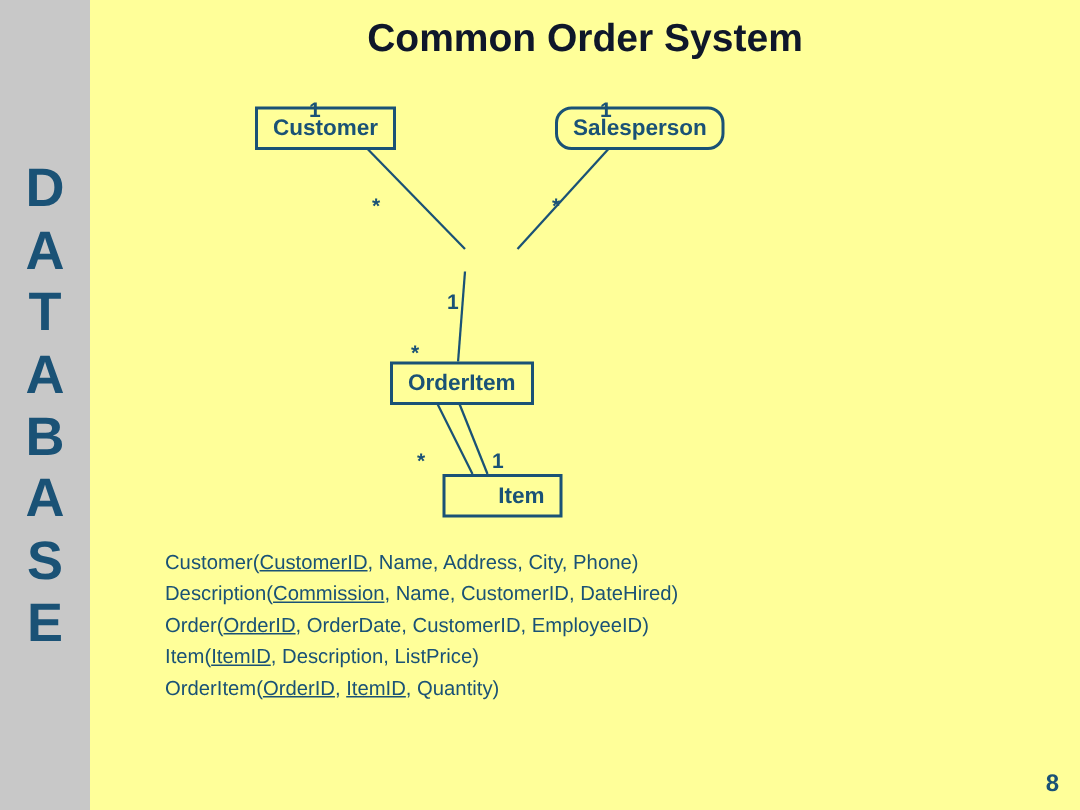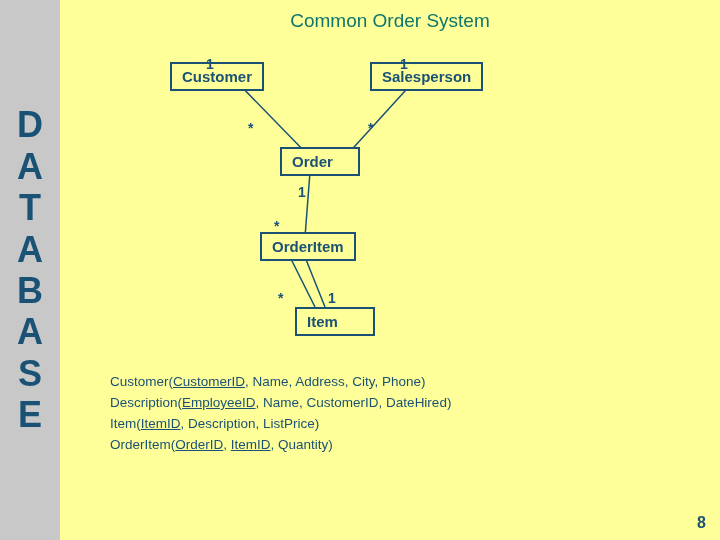--- a/index.html
+++ b/index.html
@@ -37,43 +37,43 @@
       background: #ffff99;
       padding: 10px 20px 10px 20px;
       position: relative;
       display: flex;
       flex-direction: column;
     }
 
     
     .title {
       text-align: center;
-      font-size: 19px;
-      font-weight: normal;
-      color: #0f766e;
+      font-size: 26px;
+      font-weight: bold;
+      color: #0f172a;
       margin-bottom: 10px;
     }
 
     
     .diagram {
       position: relative;
       width: 100%;
       height: 310px;
     }
 
     
     .entity-box {
       position: absolute;
       background: #ffff99;
       border: 2px solid #1a5276;
       padding: 4px 10px;
       font-size: 15px;
       font-weight: bold;
       color: #1a5276;
-      text-align: left;
+      text-align: right;
       min-width: 80px;
     }
 
     
     .label {
       position: absolute;
       font-size: 14px;
       font-weight: bold;
       color: #1a5276;
     }
@@ -82,21 +82,21 @@
     .diagram-svg {
       position: absolute;
       top: 0; left: 0;
       width: 100%;
       height: 100%;
       pointer-events: none;
     }
 
     
     .schema {
-      margin-top: 20px;
+      margin-top: 4px;
       padding-left: 30px;
     }
 
     .schema-line {
       font-size: 13.5px;
       color: #1a5276;
       line-height: 1.55;
     }
 
     .schema-line .underline {
@@ -138,41 +138,43 @@
 
       <line x1="335" y1="38" x2="265" y2="115" stroke="#1a5276" stroke-width="1.5"></line>
 
       <line x1="230" y1="130" x2="225" y2="195" stroke="#1a5276" stroke-width="1.5"></line>
 
       <line x1="210" y1="215" x2="235" y2="265" stroke="#1a5276" stroke-width="1.5"></line>
       <line x1="225" y1="215" x2="245" y2="265" stroke="#1a5276" stroke-width="1.5"></line>
     </svg>
 
     <div class="entity-box" style="left: 90px; top: 20px;">Customer</div>
-    <div class="entity-box" style="left: 290px; top: 20px;">Salesperson</div>
-    <div class="entity-box" style="left: 200px; top: 105px;">Order</div>
+    <div class="entity-box" style="left: 290px; top: 20px; border-radius: 11px;">Salesperson</div>
     <div class="entity-box" style="left: 180px; top: 190px;">OrderItem</div>
     <div class="entity-box" style="left: 215px; top: 265px;">Item</div>
 
     <span class="label" style="left: 126px; top: 14px;">1</span>
     <span class="label" style="left: 168px; top: 78px;">*</span>
     <span class="label" style="left: 320px; top: 14px;">1</span>
     <span class="label" style="left: 288px; top: 78px;">*</span>
     <span class="label" style="left: 218px; top: 142px;">1</span>
     <span class="label" style="left: 194px; top: 176px;">*</span>
     <span class="label" style="left: 198px; top: 248px;">*</span>
     <span class="label" style="left: 248px; top: 248px;">1</span>
   </div>
 
   <div class="schema">
     <div class="schema-line">
       <span>Customer(</span><span class="underline">CustomerID</span><span>, Name, Address, City, Phone)</span>
     </div>
     <div class="schema-line">
-      <span>Description(</span><span class="underline">EmployeeID</span><span>, Name, CustomerID, DateHired)</span>
+      <span>Description(</span><span class="underline">Commission</span><span>, Name, CustomerID, DateHired)</span>
+    </div>
+    <div class="schema-line">
+      <span>Order(</span><span class="underline">OrderID</span><span>, OrderDate, CustomerID, EmployeeID)</span>
     </div>
     <div class="schema-line">
       <span>Item(</span><span class="underline">ItemID</span><span>, Description, ListPrice)</span>
     </div>
     <div class="schema-line">
       <span>OrderItem(</span><span class="underline">OrderID</span><span>, </span><span class="underline">ItemID</span><span>, Quantity)</span>
     </div>
   </div>
 
   <div class="page-num">8</div>

